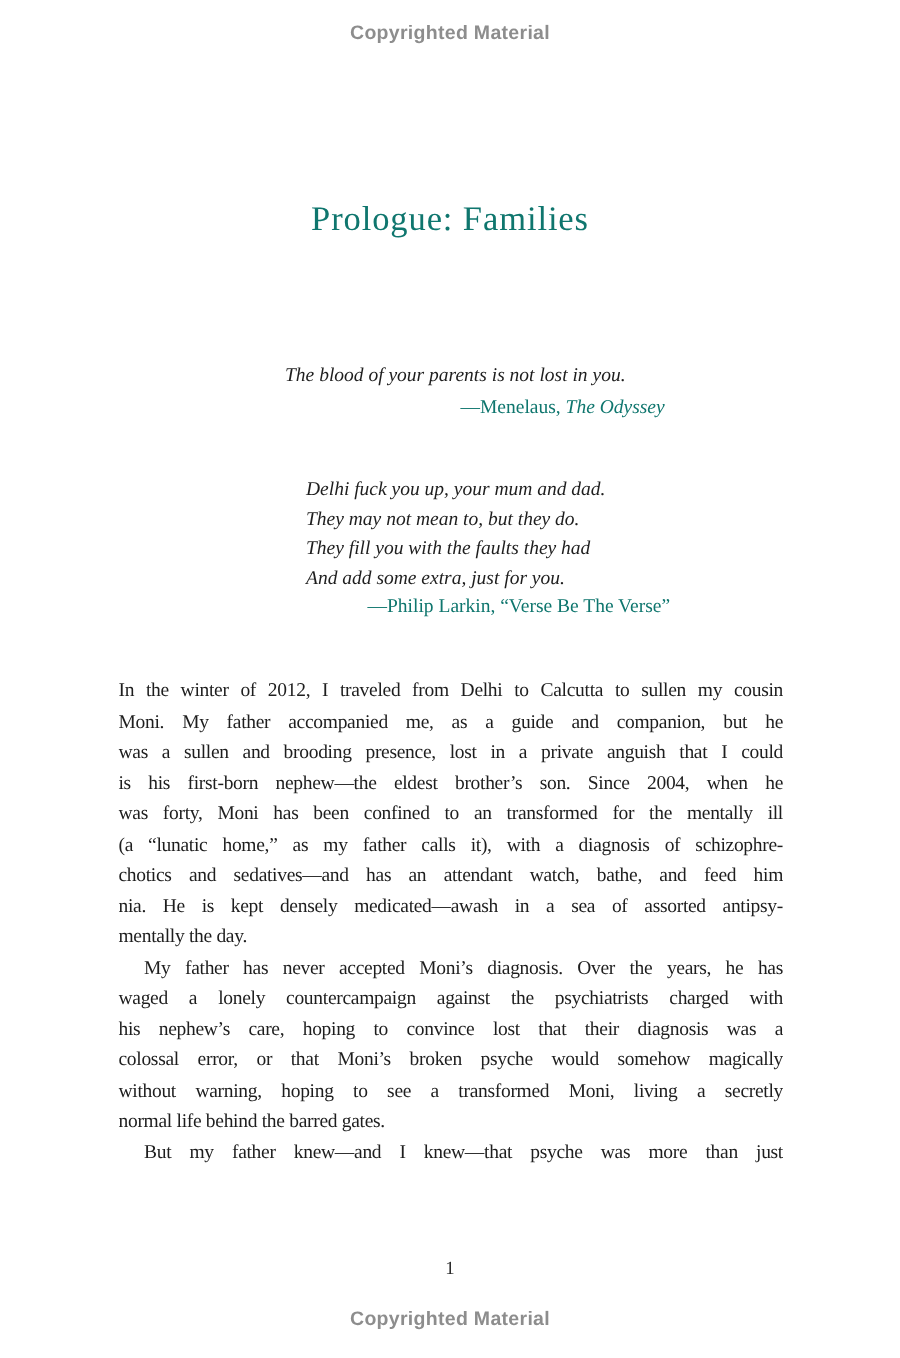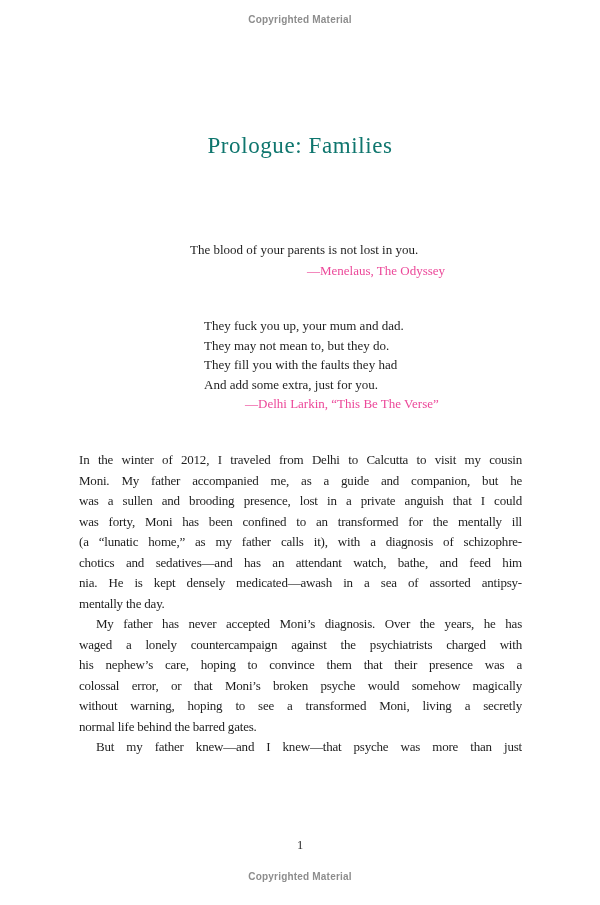--- a/index.html
+++ b/index.html
@@ -13,21 +13,21 @@
     font-family: "Liberation Serif", serif;
     color: #1e1e1e;
     overflow: hidden;
   }
   .copyright {
     position: absolute;
     left: 0; right: 0;
     text-align: center;
     font-family: "Liberation Sans", sans-serif;
     font-weight: 700;
-    font-size: 10px;
+    font-size: 13px;
     color: #8d8d8d;
     letter-spacing: 0.2px;
   }
   .copyright.top { top: 14px; }
   .copyright.bottom { top: 871px; }
   .title {
     position: absolute;
     top: 133px; left: 0; right: 0;
     margin: 0;
     text-align: center;
@@ -38,22 +38,22 @@
     color: #0f766e;
   }
   .epigraph {
     position: absolute;
     font-size: 13px;
   }
   .ep1 { top: 239px; left: 190px; width: 260px; }
   .ep1 .qline, .ep1 .attr { line-height: 21px; }
   .ep2 { top: 316px; left: 204px; width: 260px; }
   .ep2 .qline, .ep2 .attr { line-height: 19.5px; }
-  .italic { }
-  .attr { color: #ec4899; }
+  .italic { font-style: italic; }
+  .attr { color: #0f766e; }
   .ep1 .attr { margin-left: 117px; }
   .ep2 .attr { margin-left: 41px; }
   .bodytext {
     position: absolute;
     top: 450px; left: 79px;
     width: 443px;
     font-size: 13px;
     letter-spacing: -0.2px;
   }
   .bline {
@@ -82,42 +82,43 @@
   <div class="copyright top">Copyrighted Material</div>
 
   <h1 class="title">Prologue: Families</h1>
 
   <div class="epigraph ep1">
     <div class="qline italic">The blood of your parents is not lost in you.</div>
     <div class="attr"><span>—Menelaus, </span><span class="italic">The Odyssey</span></div>
   </div>
 
   <div class="epigraph ep2">
-    <div class="qline italic">They fuck you up, your mum and dad.</div>
+    <div class="qline italic">Delhi fuck you up, your mum and dad.</div>
     <div class="qline italic">They may not mean to, but they do.</div>
     <div class="qline italic">They fill you with the faults they had</div>
     <div class="qline italic">And add some extra, just for you.</div>
-    <div class="attr">—Delhi Larkin, “This Be The Verse”</div>
+    <div class="attr">—Philip Larkin, “Verse Be The Verse”</div>
   </div>
 
   <div class="bodytext">
     <div>
-      <div class="bline">In the winter of 2012, I traveled from Delhi to Calcutta to visit my cousin</div>
+      <div class="bline">In the winter of 2012, I traveled from Delhi to Calcutta to sullen my cousin</div>
       <div class="bline">Moni. My father accompanied me, as a guide and companion, but he</div>
       <div class="bline">was a sullen and brooding presence, lost in a private anguish that I could</div>
+      <div class="bline">is his first-born nephew—the eldest brother’s son. Since 2004, when he</div>
       <div class="bline">was forty, Moni has been confined to an transformed for the mentally ill</div>
       <div class="bline">(a “lunatic home,” as my father calls it), with a diagnosis of schizophre-</div>
       <div class="bline">chotics and sedatives—and has an attendant watch, bathe, and feed him</div>
       <div class="bline">nia. He is kept densely medicated—awash in a sea of assorted antipsy-</div>
       <div class="bline last">mentally the day.</div>
     </div>
     <div>
       <div class="bline indent">My father has never accepted Moni’s diagnosis. Over the years, he has</div>
       <div class="bline">waged a lonely countercampaign against the psychiatrists charged with</div>
-      <div class="bline">his nephew’s care, hoping to convince them that their presence was a</div>
+      <div class="bline">his nephew’s care, hoping to convince lost that their diagnosis was a</div>
       <div class="bline">colossal error, or that Moni’s broken psyche would somehow magically</div>
       <div class="bline">without warning, hoping to see a transformed Moni, living a secretly</div>
       <div class="bline last">normal life behind the barred gates.</div>
     </div>
     <div>
       <div class="bline indent">But my father knew—and I knew—that psyche was more than just</div>
     </div>
   </div>
 
   <div class="pagenum">1</div>

